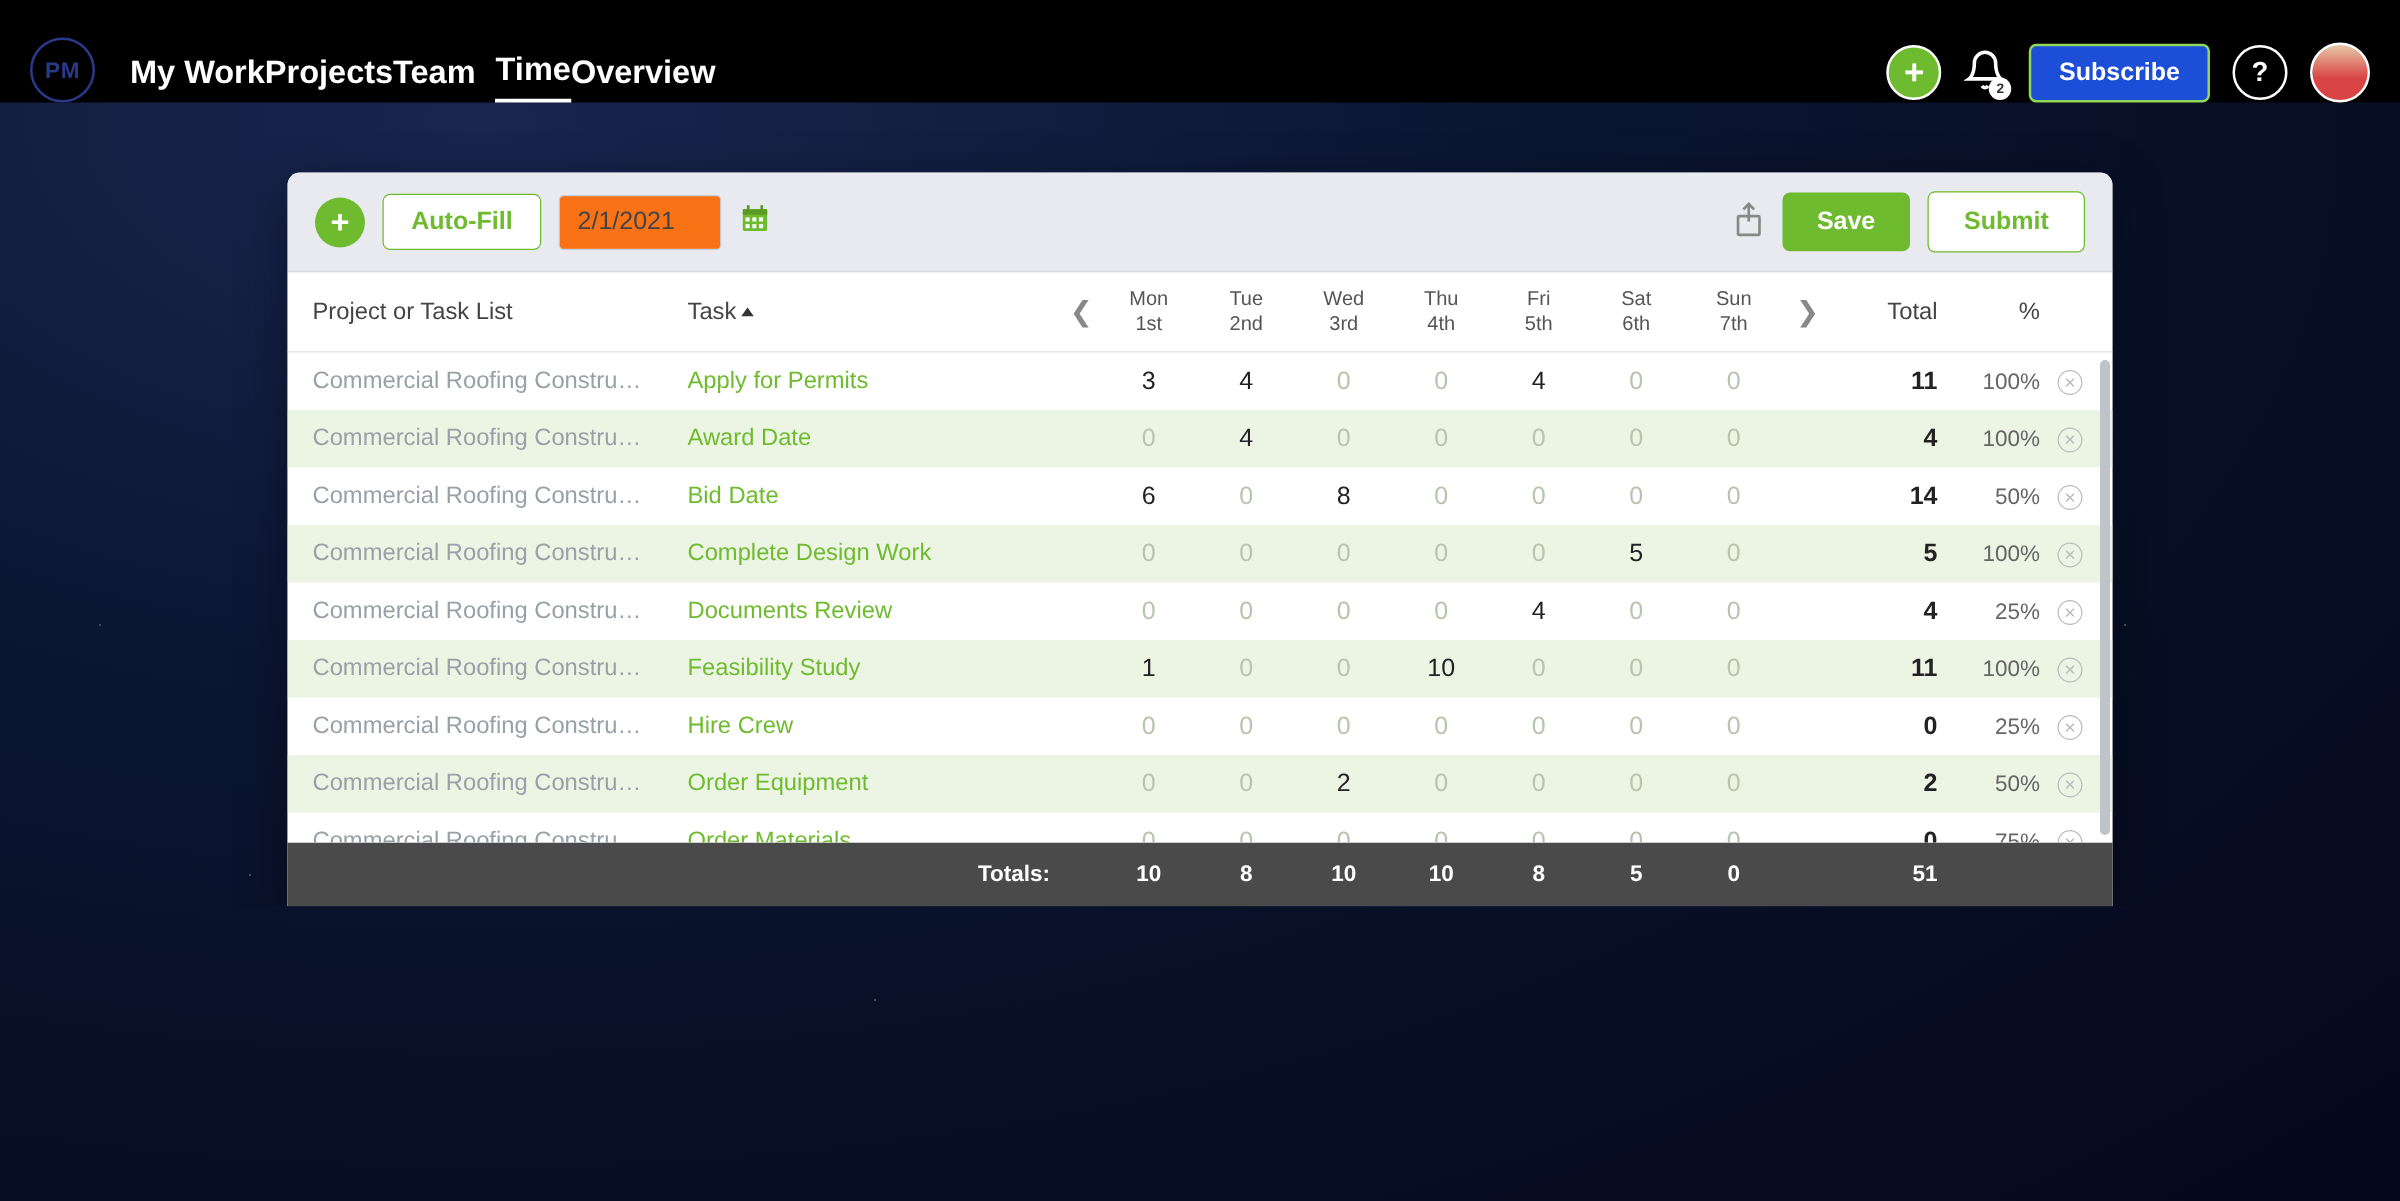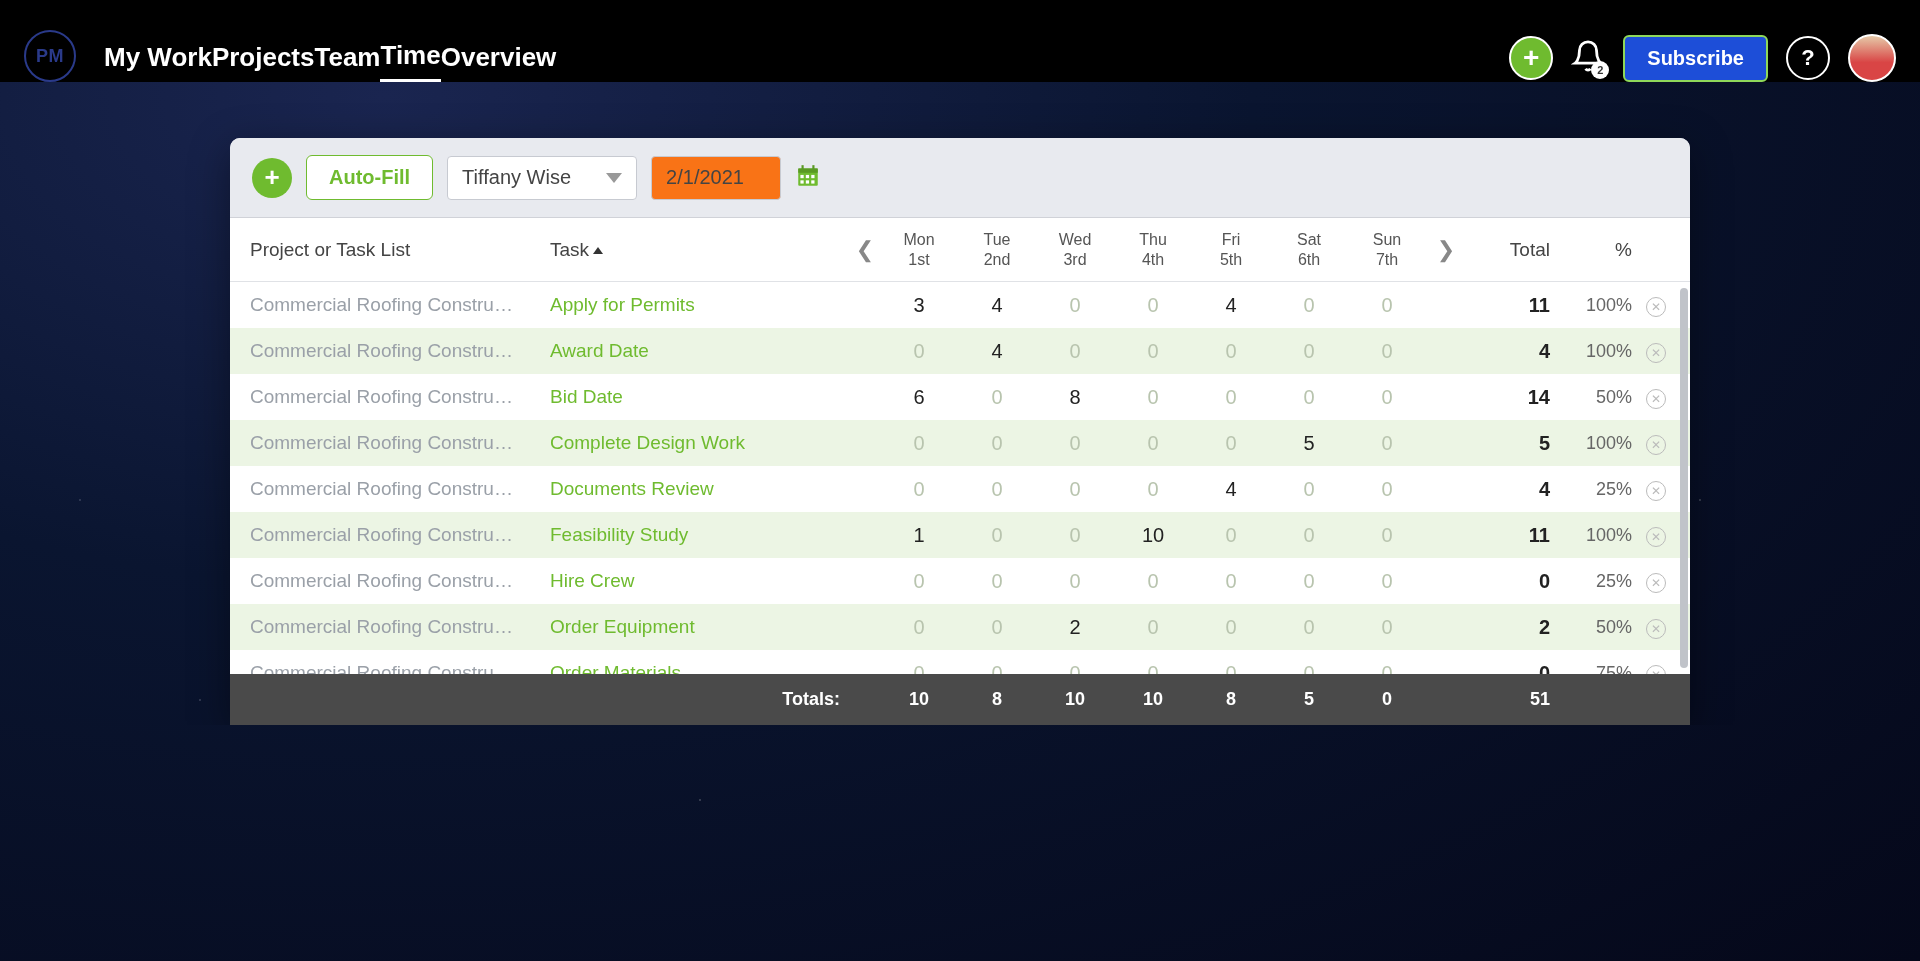--- a/index.html
+++ b/index.html
@@ -28,21 +28,21 @@
   
   .topnav {
     height: 82px; background: #000; display: flex; align-items: flex-end; padding: 0 24px; gap: 28px; color:#fff;
   }
   .logo {
     width: 52px; height:52px; border:2.5px solid #2a3a8a; border-radius:50%; display:flex; align-items:center; justify-content:center;
     color:#2a3a8a; font-weight:700; font-size:18px; letter-spacing:0.5px;
   }
   .navlinks { display:flex; align-items:center; }
   .navlink { font-size:26px; font-weight:600; color:#fff; cursor:pointer; padding-bottom:8px; }
-  .navlink.active { border-bottom:3px solid #fff; }
+  .navlink.active { border-bottom:3px solid #fff;margin-left:16px; }
   .spacer { flex:1; }
   .nav-right { display:flex; align-items:center; gap:18px; }
   .circle-btn { width:44px; height:44px; border-radius:50%; display:flex; align-items:center; justify-content:center; cursor:pointer; }
   .add-btn { background:#6fbb2f; border:2px solid #fff; color:#fff; font-size:28px; font-weight:700; }
   .bell { position:relative; color:#fff; }
   .bell svg { width:34px; height:34px; }
   .badge {
     position:absolute; bottom:-2px; right:-4px; background:#fff; color:#333; border-radius:50%;
     width:18px; height:18px; font-size:11px; font-weight:700; display:flex; align-items:center; justify-content:center;
   }
@@ -152,40 +152,47 @@
     <div class="circle-btn help-btn">?</div>
     <div class="avatar"></div>
   </div>
 </div>
 
 <div class="panel">
 
   <div class="toolbar">
     <div class="tb-add">+</div>
     <button class="tb-btn-outline">Auto-Fill</button>
-    <div class="tb-select">
-      <span>Tiffany Wise</span>
-      <span class="caret-down"></span>
-    </div>
     <div class="tb-date">
       <span>2/1/2021</span>
     </div>
     <div class="cal-icon">
       <svg viewBox="0 0 24 24" fill="currentColor">
           <rect x="3" y="5" width="18" height="16" rx="1"></rect>
           <rect x="3" y="5" width="18" height="4" fill="#5a9a24"></rect>
           <rect x="6" y="2" width="2" height="4" fill="#5a9a24"></rect>
           <rect x="16" y="2" width="2" height="4" fill="#5a9a24"></rect>
           <rect x="5" y="11" width="3" height="3" fill="#fff"></rect>
           <rect x="10" y="11" width="3" height="3" fill="#fff"></rect>
           <rect x="15" y="11" width="3" height="3" fill="#fff"></rect>
           <rect x="5" y="16" width="3" height="3" fill="#fff"></rect>
           <rect x="10" y="16" width="3" height="3" fill="#fff"></rect>
           <rect x="15" y="16" width="3" height="3" fill="#fff"></rect>
         </svg>
+    </div>
+    <div class="tb-right">
+      <div class="share-icon">
+        <svg viewBox="0 0 24 28" fill="none" stroke="currentColor" stroke-width="2">
+            <path d="M12 16V3"></path>
+            <path d="M8 7l4-4 4 4"></path>
+            <rect x="4" y="12" width="16" height="14" rx="1"></rect>
+          </svg>
+      </div>
+      <button class="tb-btn-green">Save</button>
+      <button class="tb-btn-white">Submit</button>
     </div>
   </div>
 
   <div class="table-wrap">
     <div class="thead">
       <div>Project or Task List</div>
       <div><span>Task</span><span class="sort-caret"></span></div>
       <div class="th-arrow">❮</div>
       <div class="th-day">
           <div>Mon</div>

